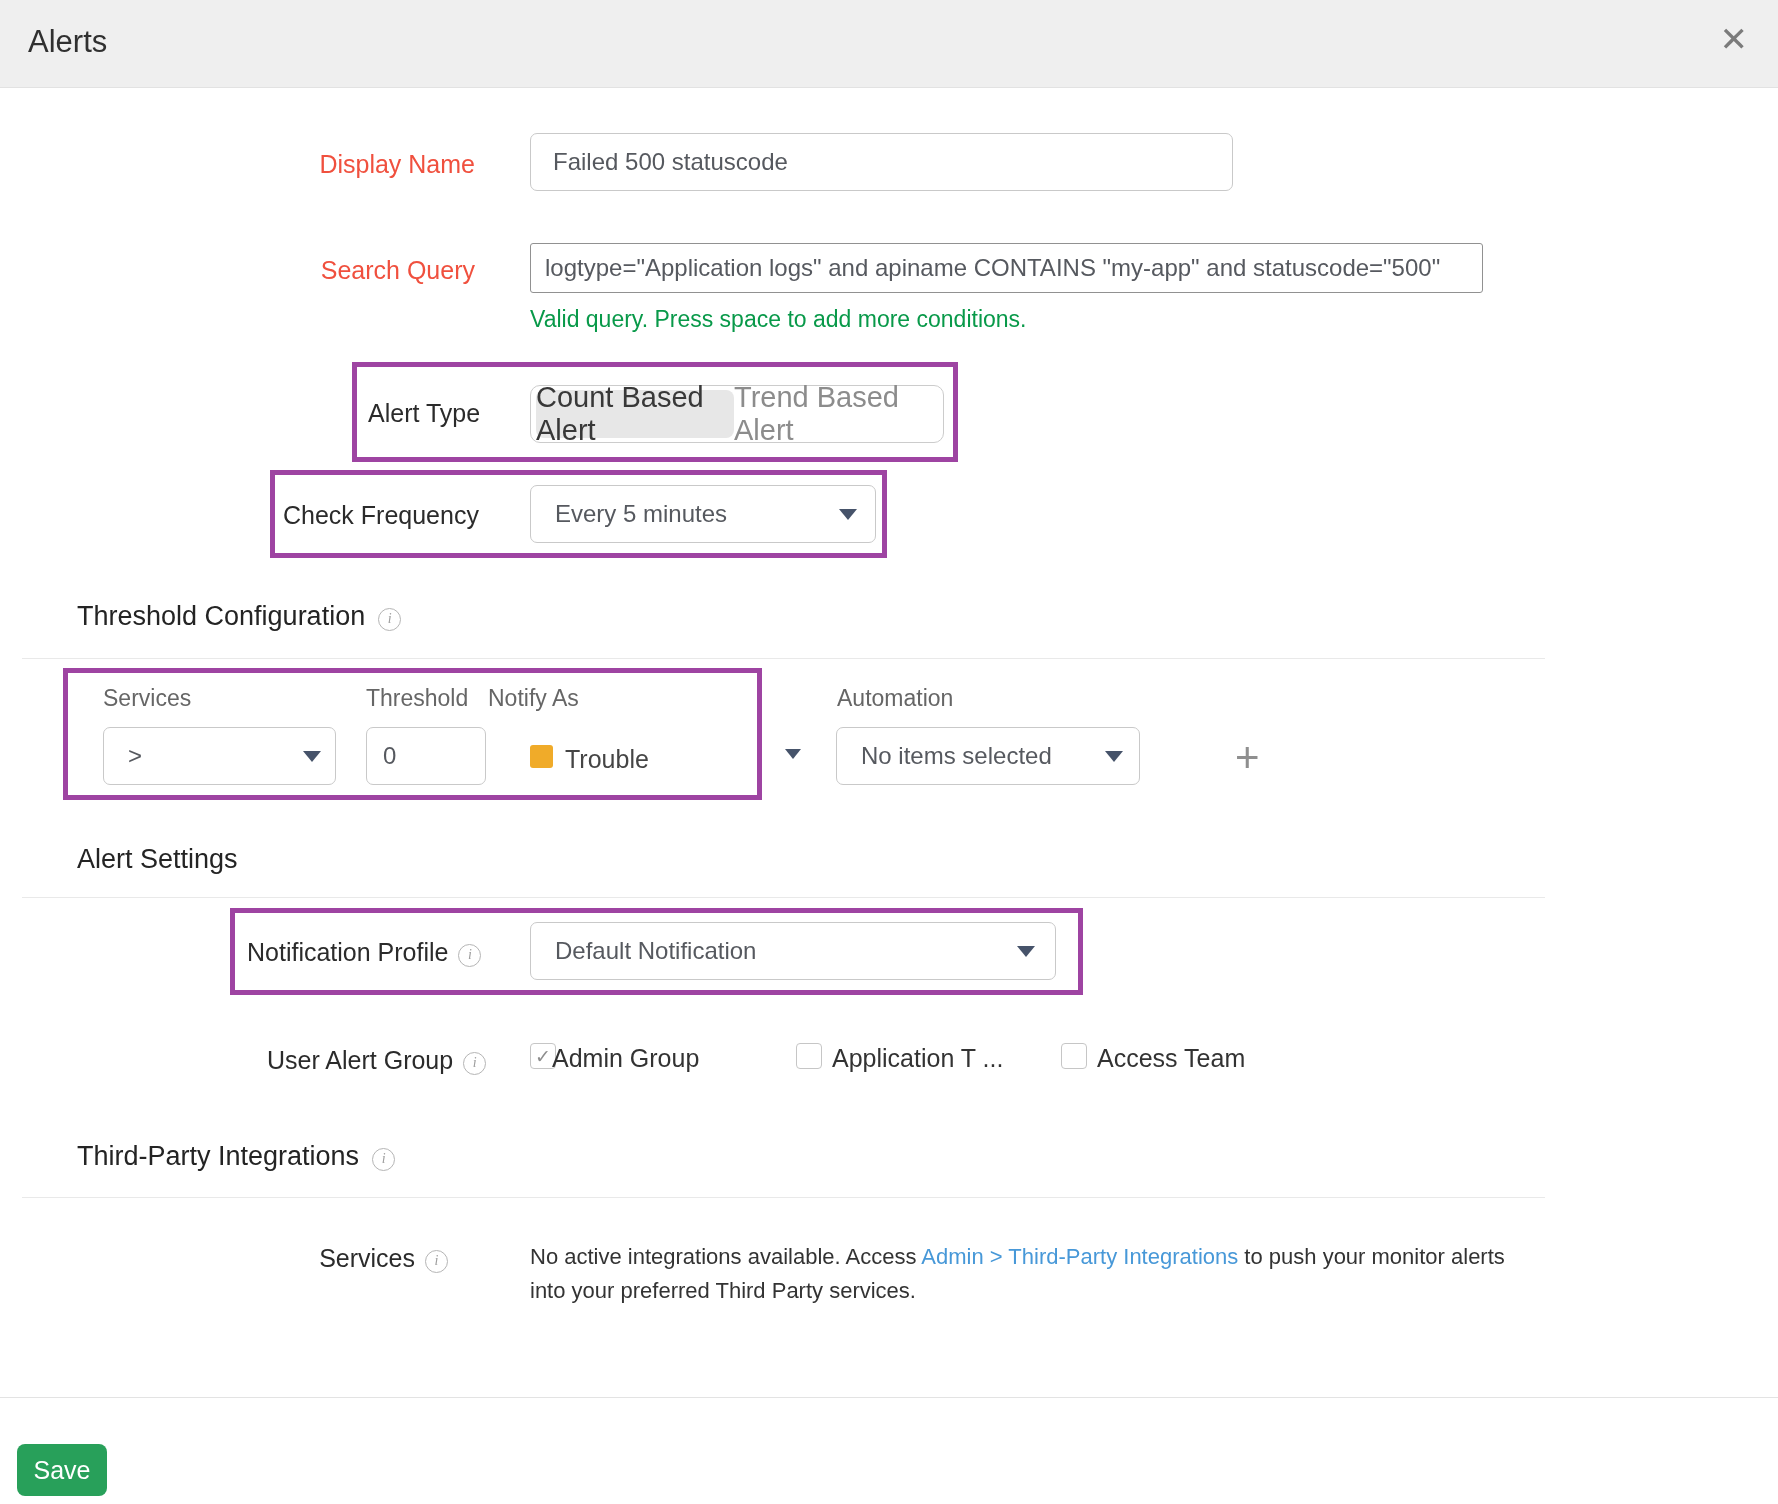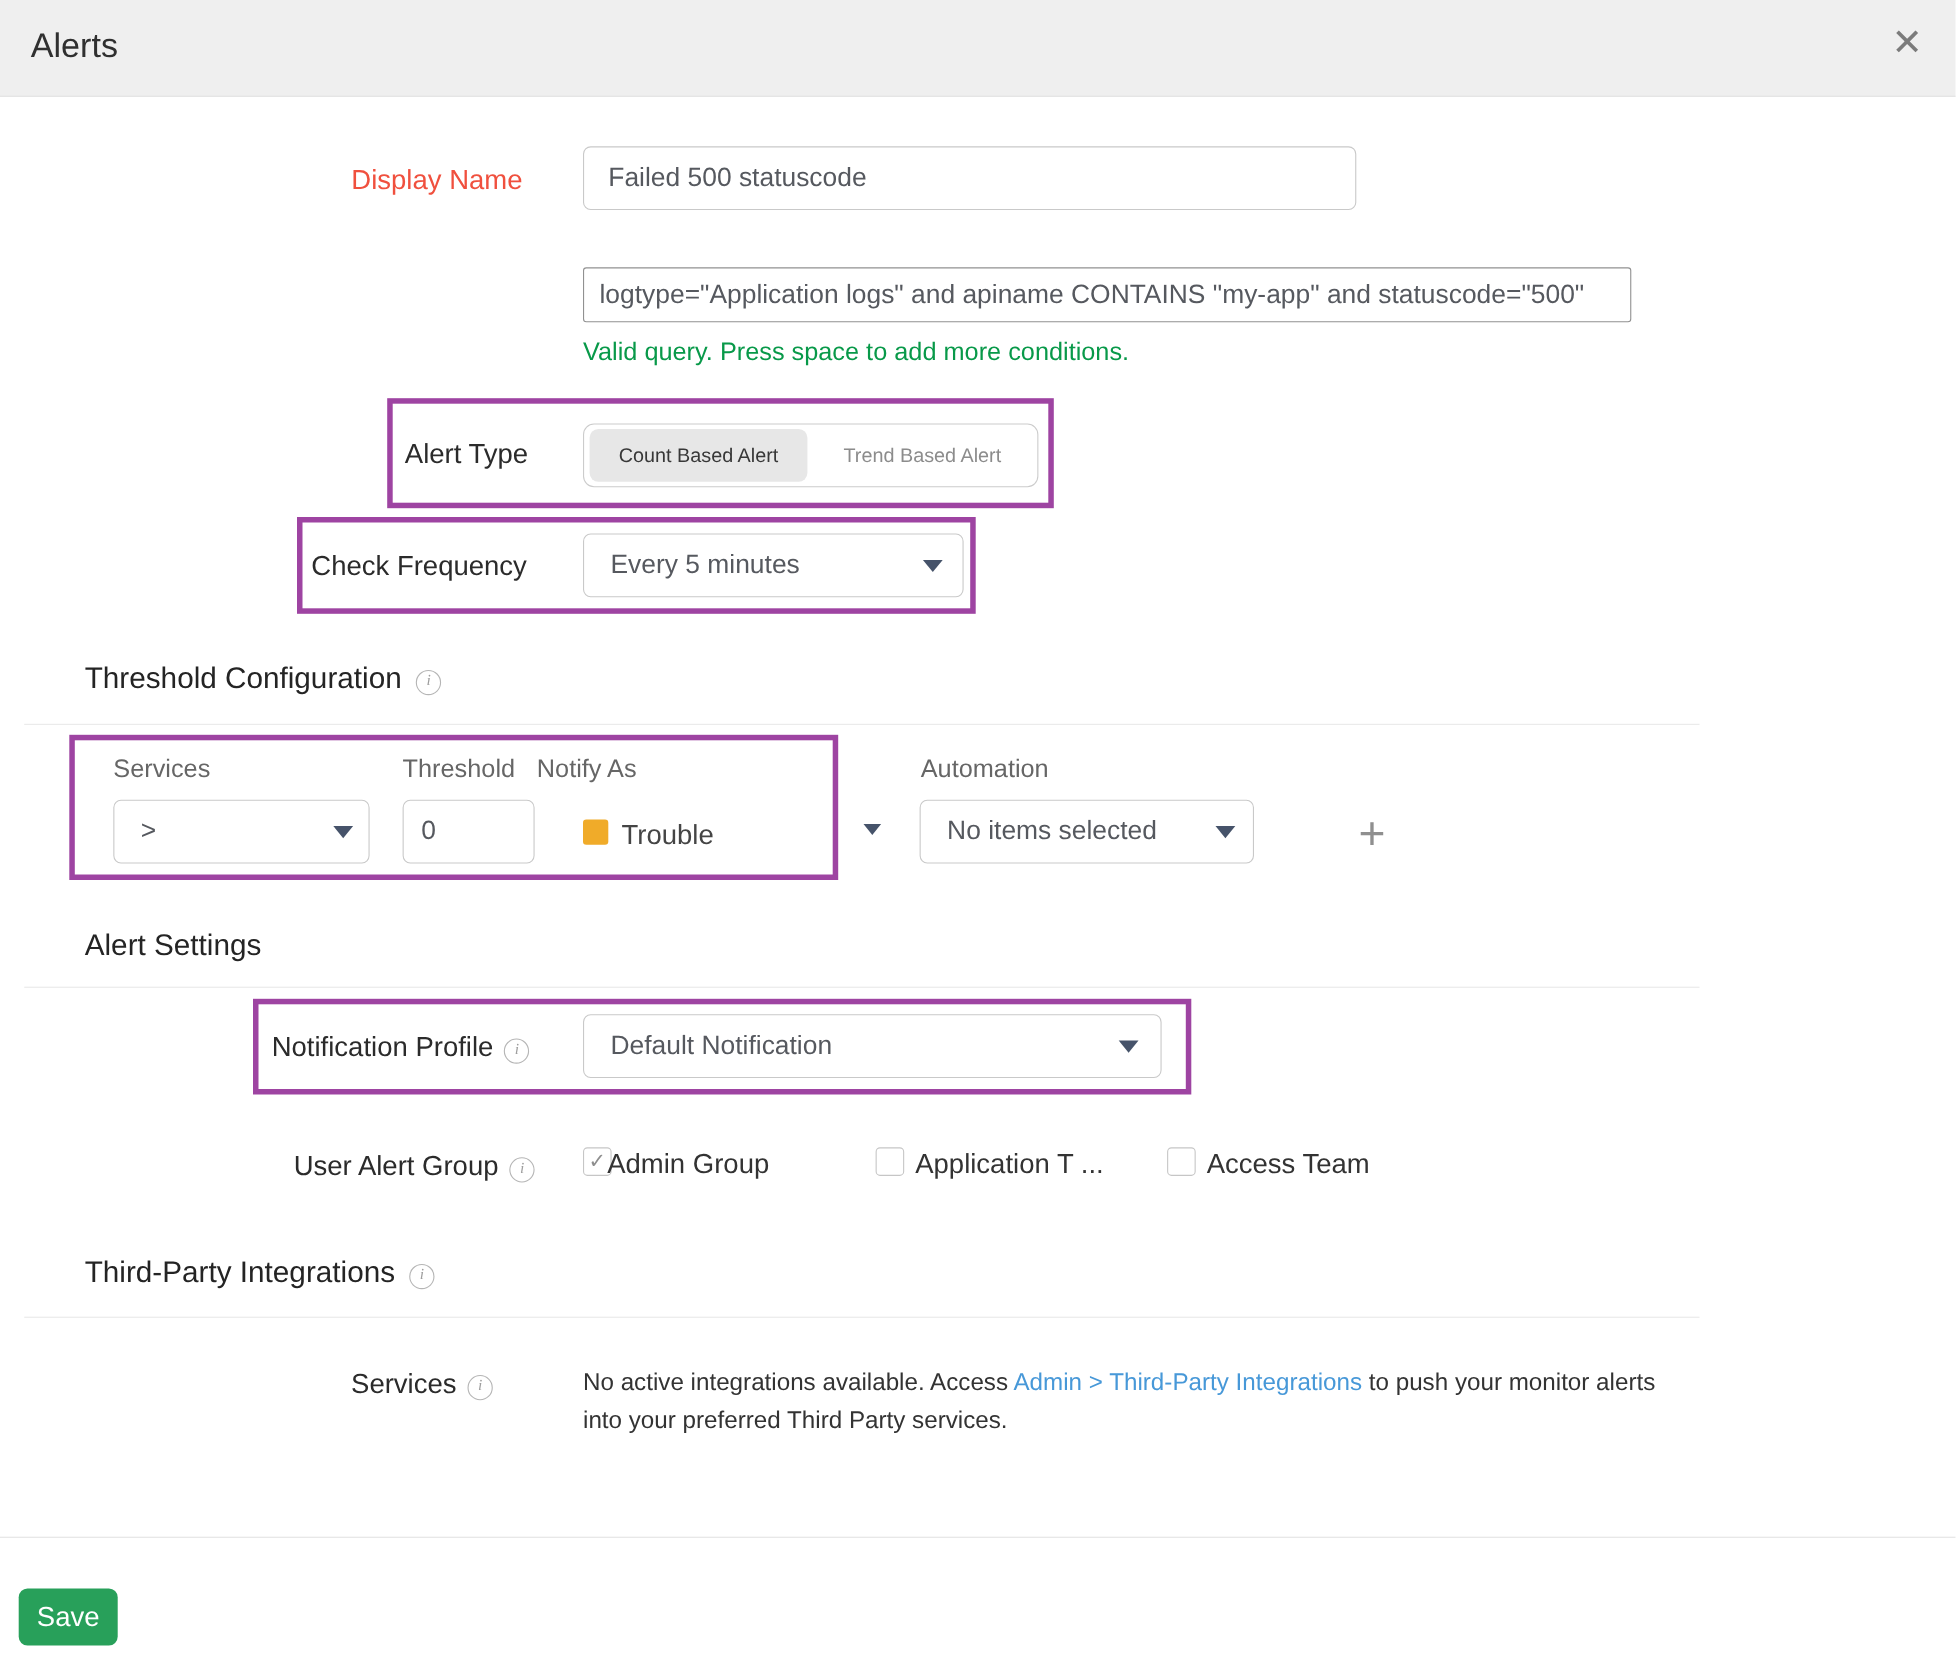--- a/index.html
+++ b/index.html
@@ -24,21 +24,21 @@
   .col-lbl{font-size:23px;color:#666;}
   .sec-title{font-size:27px;color:#242424;}
   .caret{width:0;height:0;border-left:9px solid transparent;border-right:9px solid transparent;
          border-top:11px solid #46536a;}
   .dd{cursor:pointer;position:absolute;box-sizing:border-box;padding-left:24px;}
   .dd .caret{position:absolute;right:18px;top:50%;margin-top:-5px;}
   .info{display:inline-flex;width:21px;height:21px;border:1px solid #b5b5b5;border-radius:50%;
         align-items:center;justify-content:center;font-size:14px;color:#9e9e9e;margin-left:13px;
         font-family:"Liberation Serif",serif;font-style:italic;position:relative;top:-2px;cursor:pointer;}
   .seg-wrap{border:1px solid #cccccc;border-radius:10px;display:flex;align-items:center;background:#fff;}
-  .seg{display:flex;align-items:center;justify-content:center;font-size:18px;cursor:pointer;}
+  .seg{display:flex;align-items:center;justify-content:center;font-size:29px;cursor:pointer;}
   .seg.active{background:#e7e7e7;border-radius:8px;color:#383838;}
   .seg.inactive{color:#8c8c8c;}
   .cb{width:26px;height:26px;border:1px solid #c6c6c6;border-radius:4px;background:#fff;display:flex;
       align-items:center;justify-content:center;font-size:19px;color:#8e8e8e;cursor:pointer;}
   .cb-lbl{font-size:25px;color:#333;cursor:pointer;}
   .para{font-size:22px;color:#333;line-height:34px;width:1120px;}
   .link{color:#4798d8;cursor:pointer;}
   .hline{height:1px;background:#e9e9e9;}
   .swatch{width:23px;height:23px;background:#f0ab29;border-radius:3px;}
   .plus{font-size:42px;color:#8f8f8f;font-weight:400;line-height:1;cursor:pointer;}
@@ -50,20 +50,21 @@
 
 <div class="stage">
 
   <div class="abs hdr"></div>
   <div class="abs hdr-title">Alerts</div>
   <div class="abs close">✕</div>
 
   <div class="abs lbl-red" style="left:0;width:475px;top:150px;">Display Name</div>
   <input class="abs field" style="left: 530px; top: 133px; width: 703px; height: 58px;" value="Failed 500 statuscode">
 
+  <div class="abs lbl-red" style="left:0;width:475px;top:256px;">Search Query</div>
   <input class="abs field mono" style="left: 530px; top: 243px; width: 953px; height: 50px; border-radius: 3px; border-color: rgb(145, 145, 145); padding: 0px 14px;" value="logtype=&quot;Application logs&quot; and apiname CONTAINS &quot;my-app&quot; and statuscode=&quot;500&quot;">
   <div class="abs helper-green" style="left:530px;top:306px;">Valid query. Press space to add more conditions.</div>
 
   <div class="abs pbox" style="left:352px;top:362px;width:606px;height:100px;"></div>
   <div class="abs row-lbl" style="left:368px;top:399px;">Alert Type</div>
   <div class="abs seg-wrap" style="left:530px;top:385px;width:414px;height:58px;">
     <div class="seg active" style="width:198px;height:48px;margin-left:5px;">Count Based Alert</div>
     <div class="seg inactive" style="flex:1;height:48px;">Trend Based Alert</div>
   </div>
 

